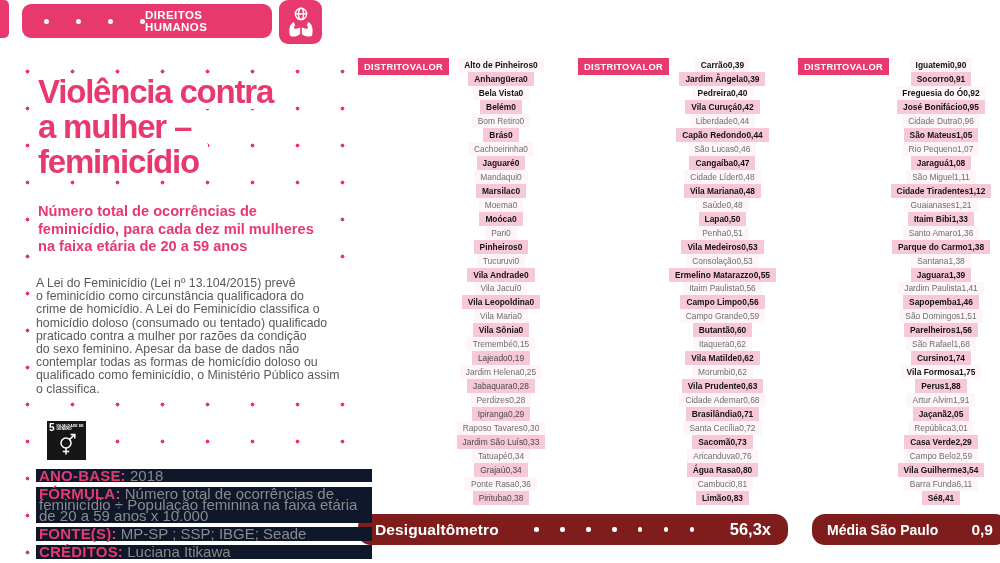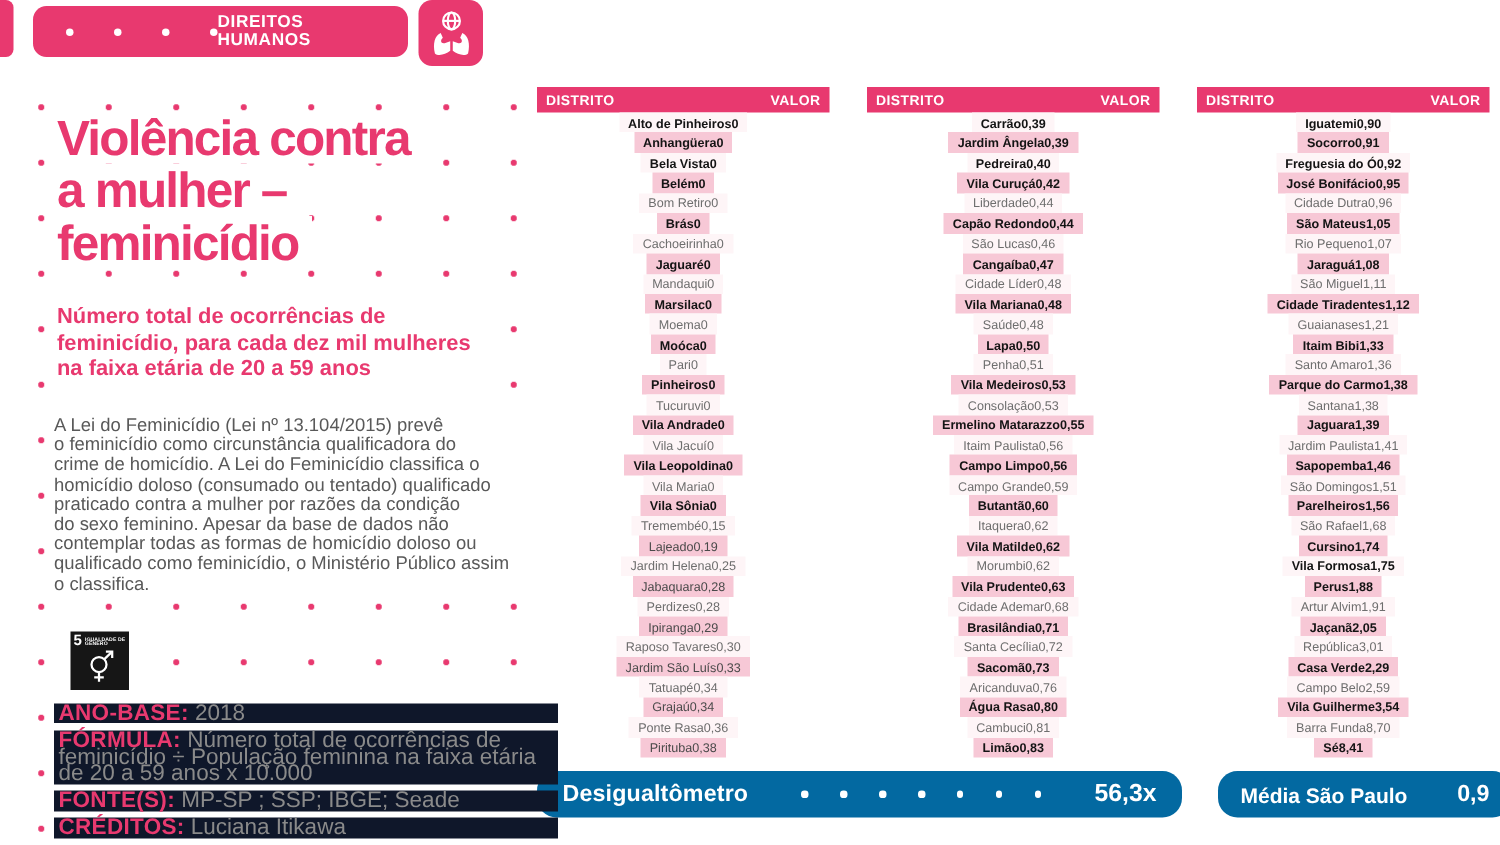--- a/index.html
+++ b/index.html
@@ -45,38 +45,38 @@
     color:#fff;box-sizing:border-box;padding:2px 2px;
   }
   .sdg-top{display:flex;align-items:flex-start;gap:2px;}
   .sdg-num{font-weight:700;font-size:10px;line-height:10px;}
   .sdg-word{font-weight:700;font-size:3.4px;line-height:3.8px;letter-spacing:.1px;margin-top:1.5px;}
   .sdg svg{display:block;margin:0 auto;}
   .meta{position:absolute;left:36px;top:469px;width:336px;z-index:2;}
   .meta .mline{background:#0f172a;font-size:15px;line-height:11.3px;color:#8a8a8a;padding:1px 6px 1px 3px;margin-bottom:4.6px;display:block;}
   .meta .mlabel{color:#E8396F;font-weight:700;letter-spacing:.2px;}
   
-  .table{position:absolute;top:58px;width:195px;height:447px;display:flex;flex-direction:column;}
+  .table{position:absolute;top:58px;width:195px;height:447px;display:flex;flex-direction:row;}
   .t1{left:358px;} .t2{left:578px;} .t3{left:798px;}
   .thead{
     height:17px;flex:0 0 17px;background:#E8396F;color:#fff;display:flex;align-items:center;
     justify-content:space-between;padding:0 6px;font-size:9.3px;font-weight:700;letter-spacing:.3px;
   }
   .tbody{flex:1;display:flex;flex-direction:column;align-items:center;}
   .trow{
     flex:1;display:flex;align-items:center;justify-content:space-between;
     padding:0 6px;font-size:8.4px;color:#6e6e6e;background:#FEF5F7;
   }
   .trow:nth-child(even){background:#F7C8D6;color:#4a4a4a;}
   .trow.b{font-weight:700;color:#141414;}
   .td-d{white-space:nowrap;}
   .td-v{white-space:nowrap;}
   
   .bar{
-    position:absolute;top:514px;height:31px;background:#0369a1;border-radius:13px;
+    position:absolute;top:514px;height:31px;background:#7f1d1d;border-radius:13px;
     display:flex;align-items:center;color:#fff;font-weight:700;box-sizing:border-box;
   }
   .bar-deso{left:358px;width:430px;padding:0 17px;}
   .bar-deso .bar-label{font-size:15.5px;letter-spacing:.1px;}
   .bar-deso .bar-dots{flex:1;display:flex;justify-content:space-evenly;align-items:center;margin:0 14px;}
   .bar-deso .bar-dots .dot{width:4.5px;height:4.5px;border-radius:50%;background:#fff;}
   .bar-deso .bar-value{font-size:16.5px;}
   .bar-media{left:812px;width:196px;padding:0 15px;justify-content:space-between;}
   .bar-media .bar-label{font-size:14px;}
   .bar-media .bar-value{font-size:15.5px;}
@@ -544,21 +544,21 @@
       <div class="trow">
         <span class="td-d">Campo Belo</span>
         <span class="td-v">2,59</span>
       </div>
       <div class="trow b">
         <span class="td-d">Vila Guilherme</span>
         <span class="td-v">3,54</span>
       </div>
       <div class="trow">
         <span class="td-d">Barra Funda</span>
-        <span class="td-v">8,70</span>
+        <span class="td-v">6,11</span>
       </div>
       <div class="trow b">
         <span class="td-d">Sé</span>
         <span class="td-v">8,41</span>
       </div>
     </div>
 </div>
 
 <div class="bar bar-deso">
   <span class="bar-label">Desigualtômetro</span>

